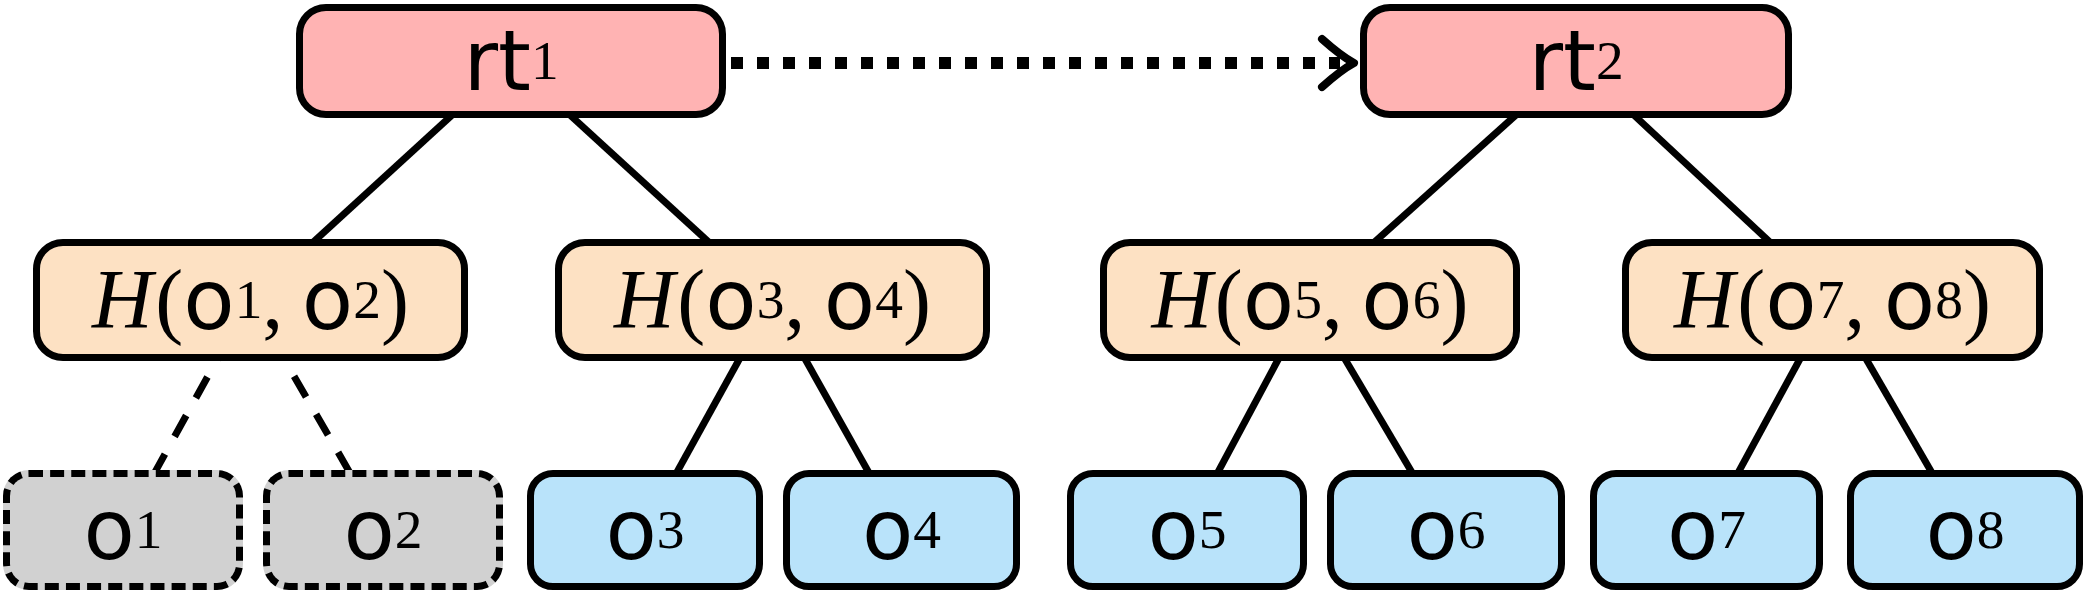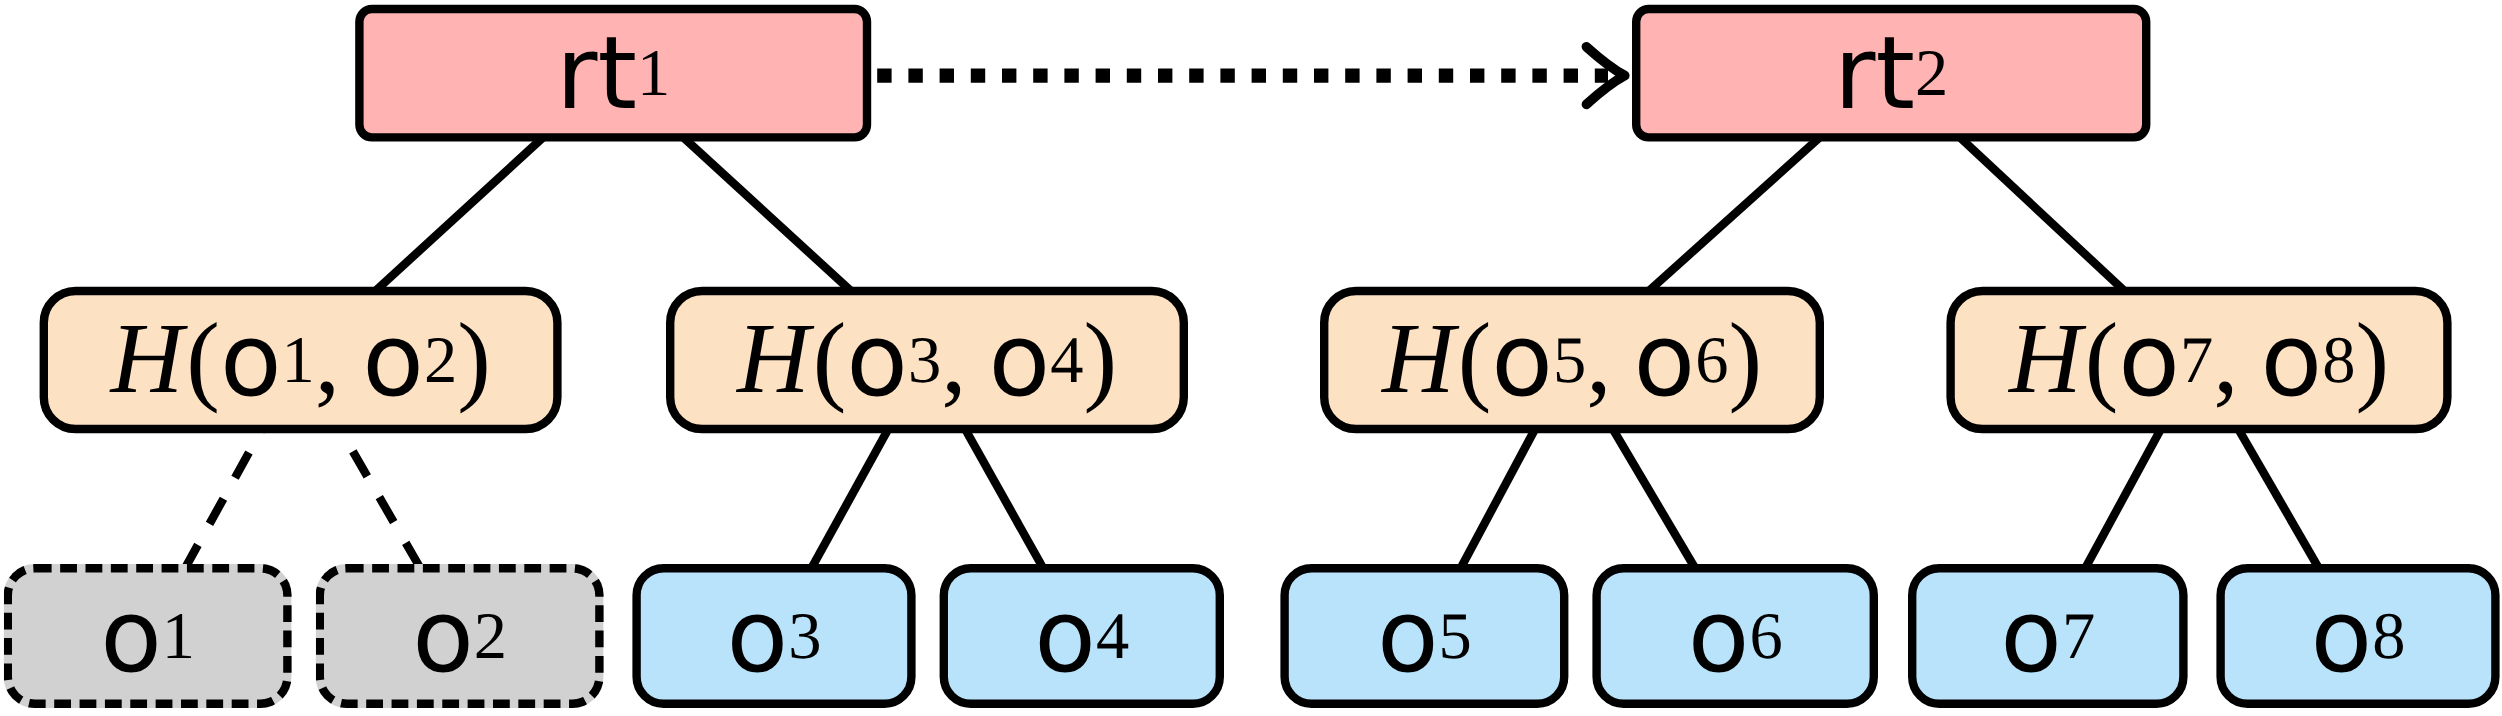--- a/index.html
+++ b/index.html
@@ -14,21 +14,21 @@
   svg.edges{position:absolute;left:0;top:0;}
   .edge{stroke:var(--line);stroke-width:7;}
   .edge.dashed{stroke-dasharray:24 20;}
   .dot-arrow{stroke:var(--line);stroke-width:12;stroke-dasharray:12 14;}
   .barb{fill:none;stroke:var(--line);stroke-width:8;stroke-linecap:round;stroke-linejoin:round;}
   .node{
     position:absolute;display:flex;align-items:center;justify-content:center;
     box-sizing:border-box;border:7px solid var(--line);
     font-size:84px;line-height:1;color:#000;white-space:nowrap;
   }
-  .root{background:var(--root-fill);border-radius:14px;}
+  .root{background:var(--root-fill);border-radius:30px;}
   .hash{background:var(--hash-fill);border-radius:30px;}
   .leaf{background:var(--leaf-fill);border-radius:26px;}
   .leaf.stale{background:var(--stale-fill);border-style:dashed;}
   .sf{font-family:"DejaVu Sans",sans-serif;}
   .it{font-family:"Liberation Serif",serif;font-style:italic;padding-right:0.03em;}
   .rm{font-family:"Liberation Serif",serif;}
   .sub{font-family:"Liberation Serif",serif;font-size:0.66em;vertical-align:-0.2em;}
   .comma{margin-right:0.22em;}
 </style>
 </head>

